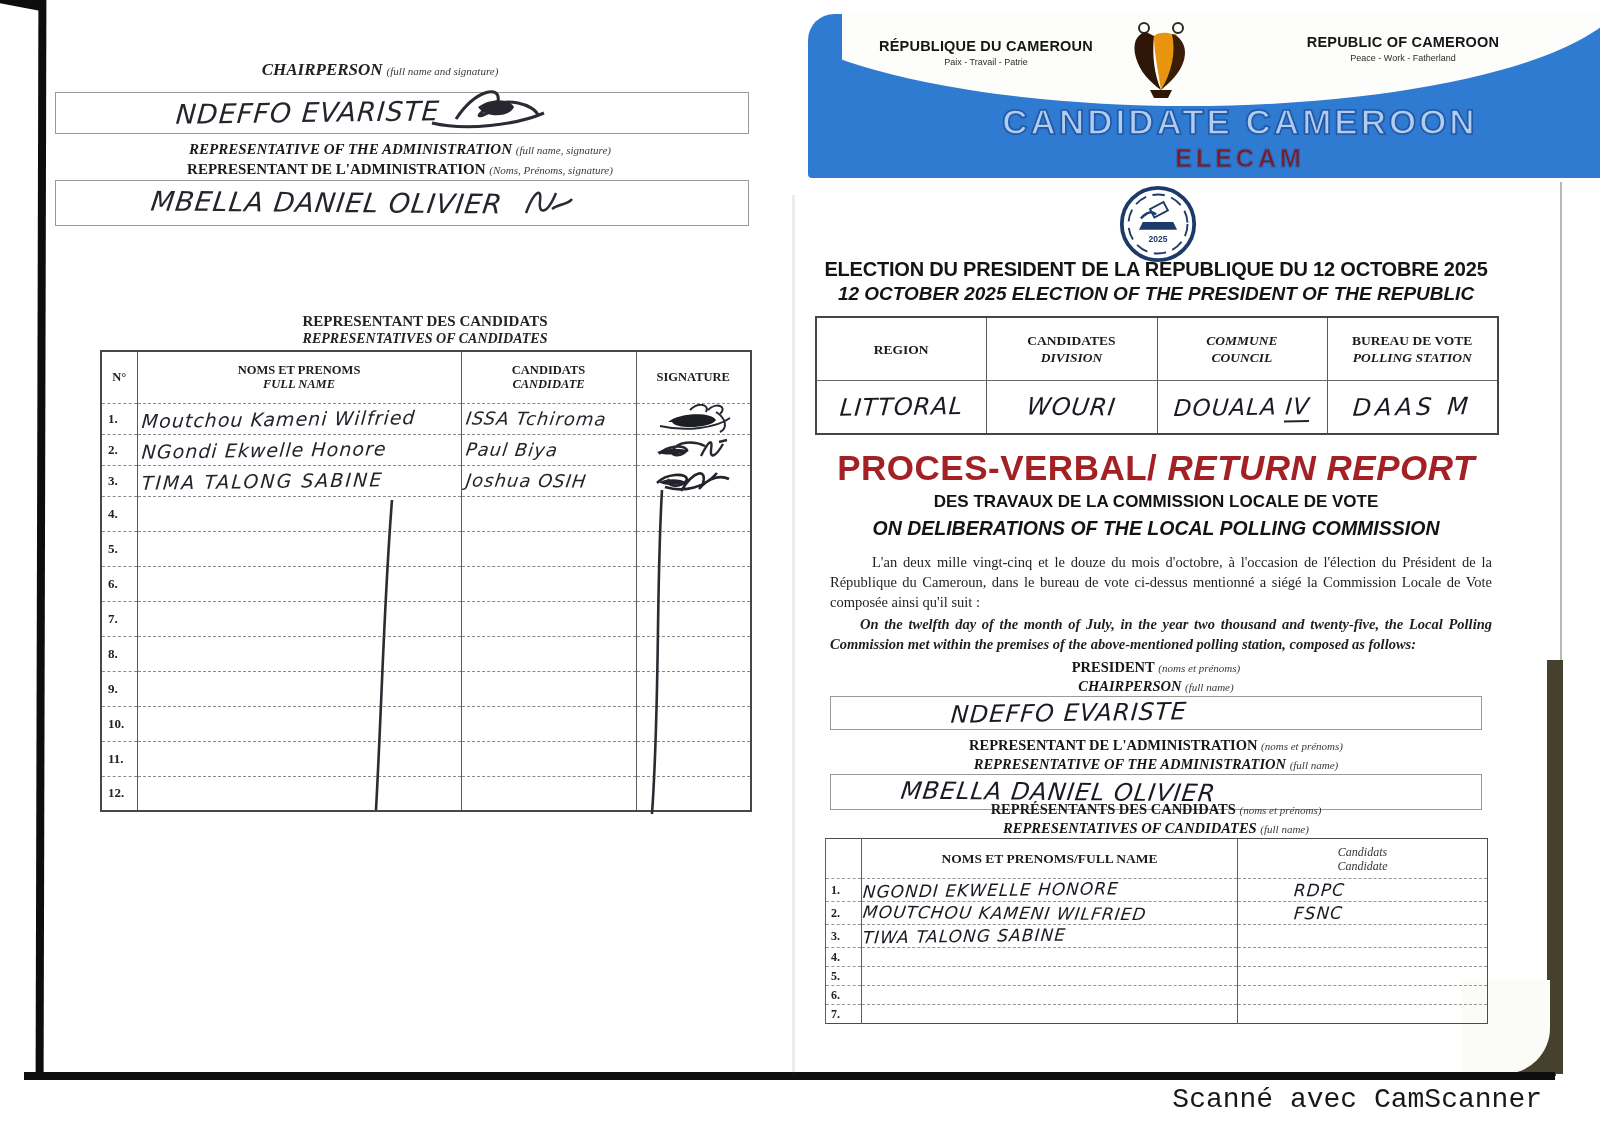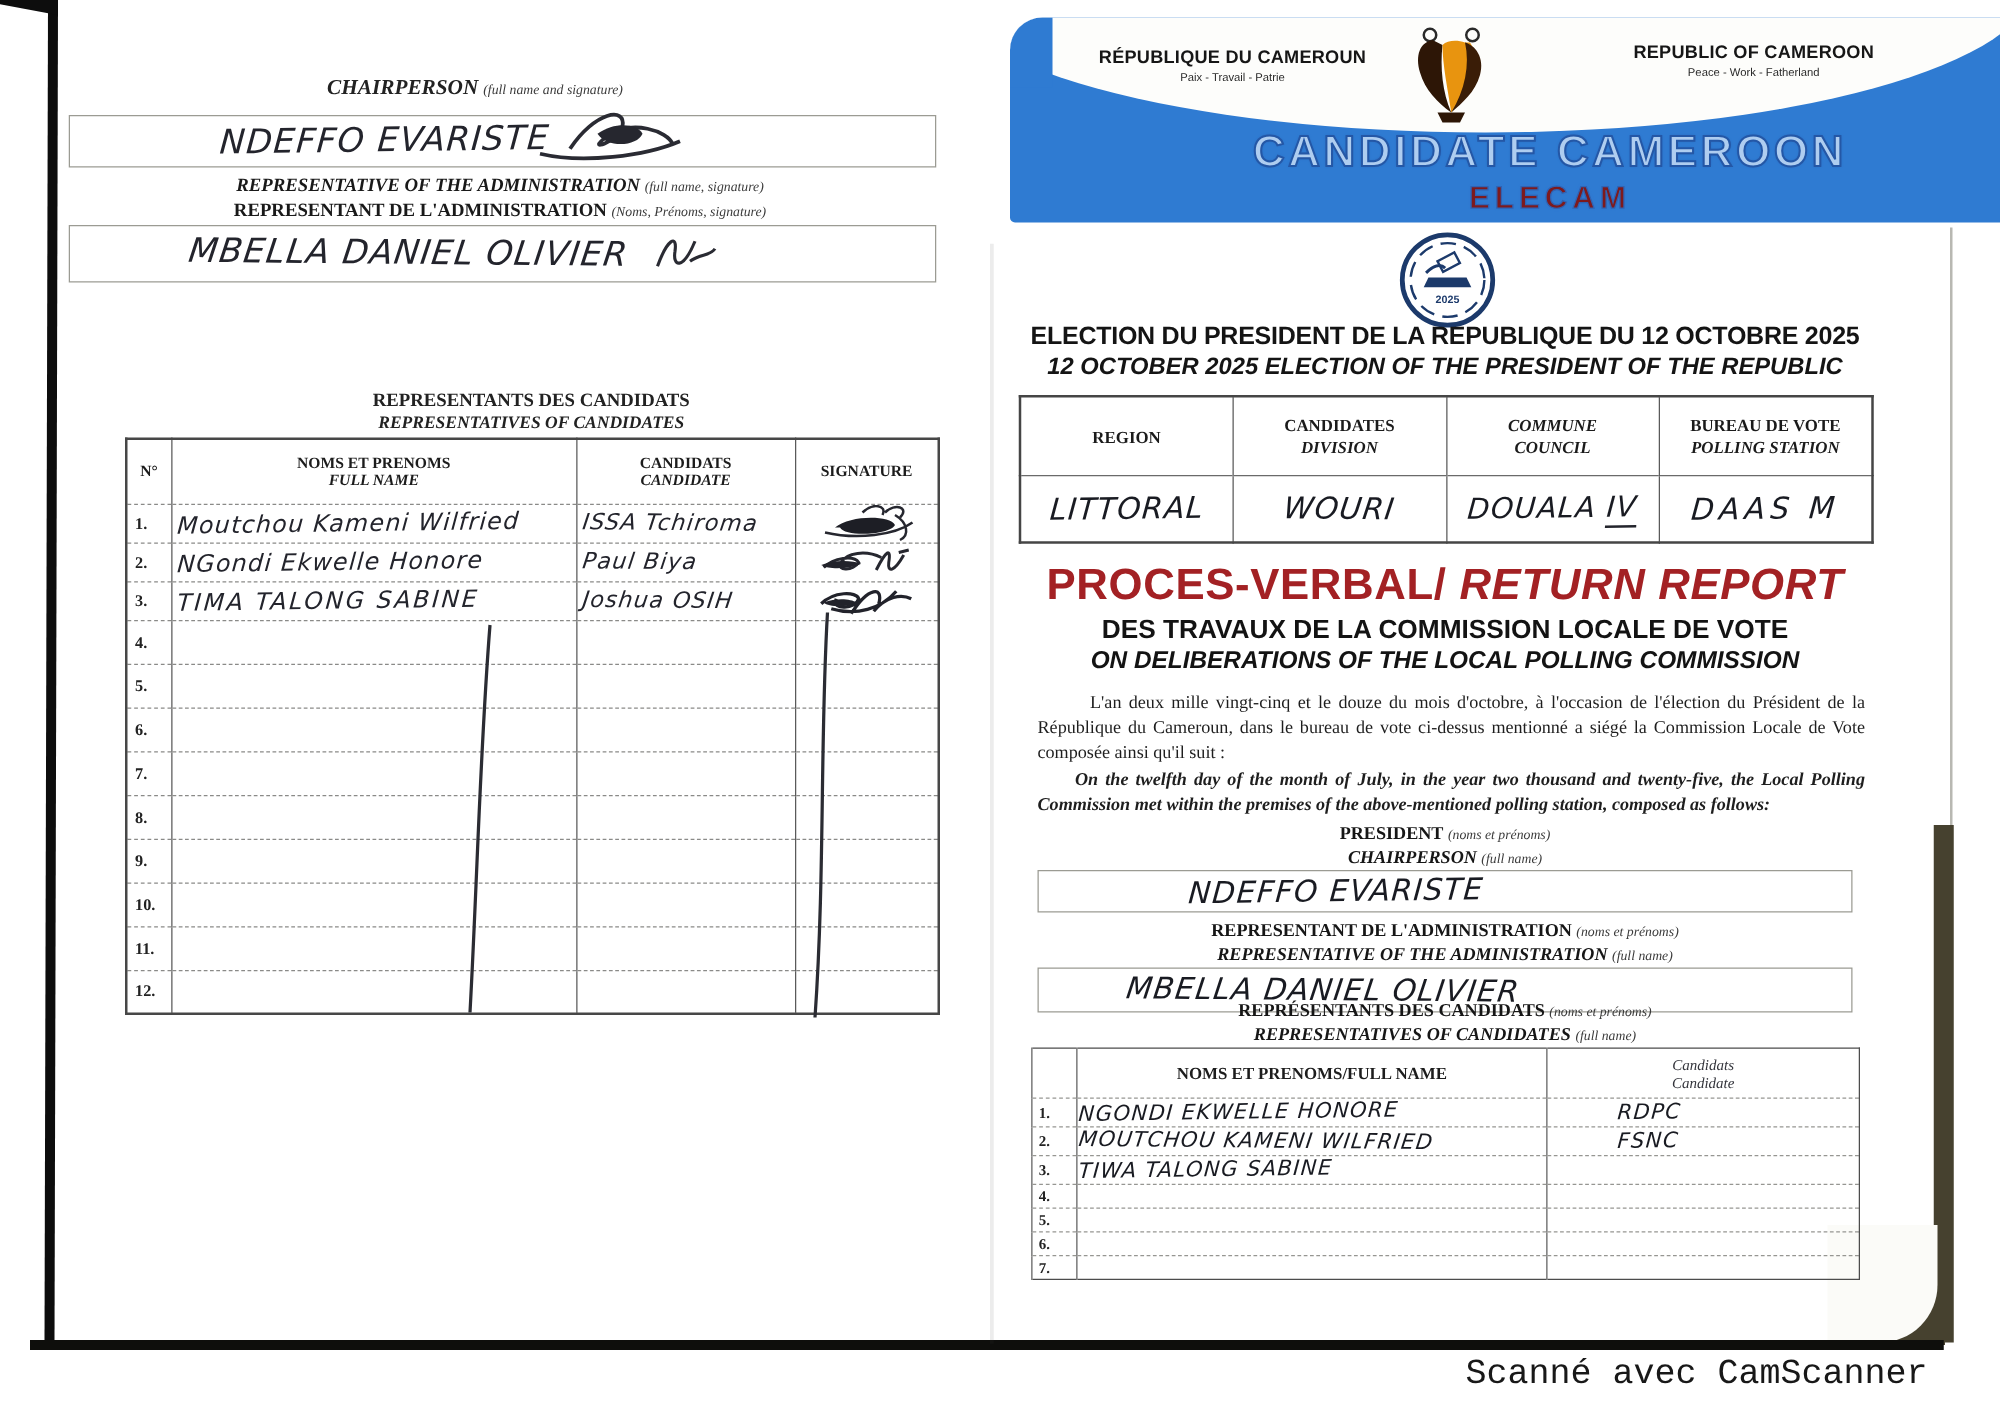--- a/index.html
+++ b/index.html
@@ -65,21 +65,21 @@
 
   .loc-table{left:815px;top:316px;width:682px;border:2px solid #454545;}
   .loc-table td{border-left:1px solid #5a5a5a;border-top:1px solid #6a6a6a;text-align:center;vertical-align:middle;}
   .loc-hdr{height:60px;font-size:13.5px;line-height:17px;color:#1b1b1b;}
   .loc-val{height:50px;}
   .iv-underline{border-bottom:2.5px solid #23242c;padding-bottom:1px;}
 
   .pv-line{left:815px;top:448px;width:682px;font-family:"Liberation Sans",sans-serif;font-size:35px;
       font-weight:bold;color:#a32124;letter-spacing:.5px;}
   .pv-en{font-style:italic;}
-  .pv-sub-fr{left:815px;top:492px;width:682px;font-family:"Liberation Sans",sans-serif;font-size:21px;font-weight:bold;color:#131313;}
+  .pv-sub-fr{left:815px;top:492px;width:682px;font-family:"Liberation Sans",sans-serif;font-size:17px;font-weight:bold;color:#131313;}
   .pv-sub-en{left:815px;top:517px;width:682px;font-family:"Liberation Sans",sans-serif;font-size:19.5px;font-weight:bold;font-style:italic;color:#131313;}
 
   .body-p{left:830px;width:662px;font-size:14.5px;line-height:20px;text-align:justify;color:#1e1e1e;}
   .body-fr{top:552px;text-indent:42px;}
   .body-en{top:614px;text-indent:30px;font-style:italic;font-weight:600;}
 
   .mid-lab{left:815px;width:682px;font-size:14.5px;line-height:18px;color:#161616;}
 
   
   .reps-table{left:825px;top:838px;width:662px;border:1.5px solid #4c4c4c;}
@@ -130,21 +130,21 @@
   </div>
 
   <div class="abs vbox" style="left:55px;top:180px;width:692px;height:44px;">
     <span class="hw hw2" style="font-size:27px;margin:6px 0 0 95px;">MBELLA DANIEL OLIVIER</span>
     <svg class="abs" style="left:460px;top:2px;" width="60" height="40" viewBox="0 0 60 40">
       <path d="M10,30 C18,8 26,4 24,18 C22,30 30,34 40,10 M36,26 C44,20 52,22 56,16" fill="none" stroke="#2a2b33" stroke-width="2.5"></path>
     </svg>
   </div>
 
   <div class="abs ctr" style="left:100px;top:313px;width:650px;line-height:17px;">
-    <div class="lab-b" style="font-size:15px;">REPRESENTANTS DES CANDIDATS</div>
+    <div class="lab-b" style="font-size:15px;">REPRESENTANT DES CANDIDATS</div>
     <div class="lab-bi" style="font-size:14px;">REPRESENTATIVES OF CANDIDATES</div>
   </div>
 
   <table class="abs cand-table" style="left:100px;top:350px;">
     <colgroup>
         <col style="width:36px">
         <col style="width:324px">
         <col style="width:175px">
         <col style="width:115px">
       </colgroup>

